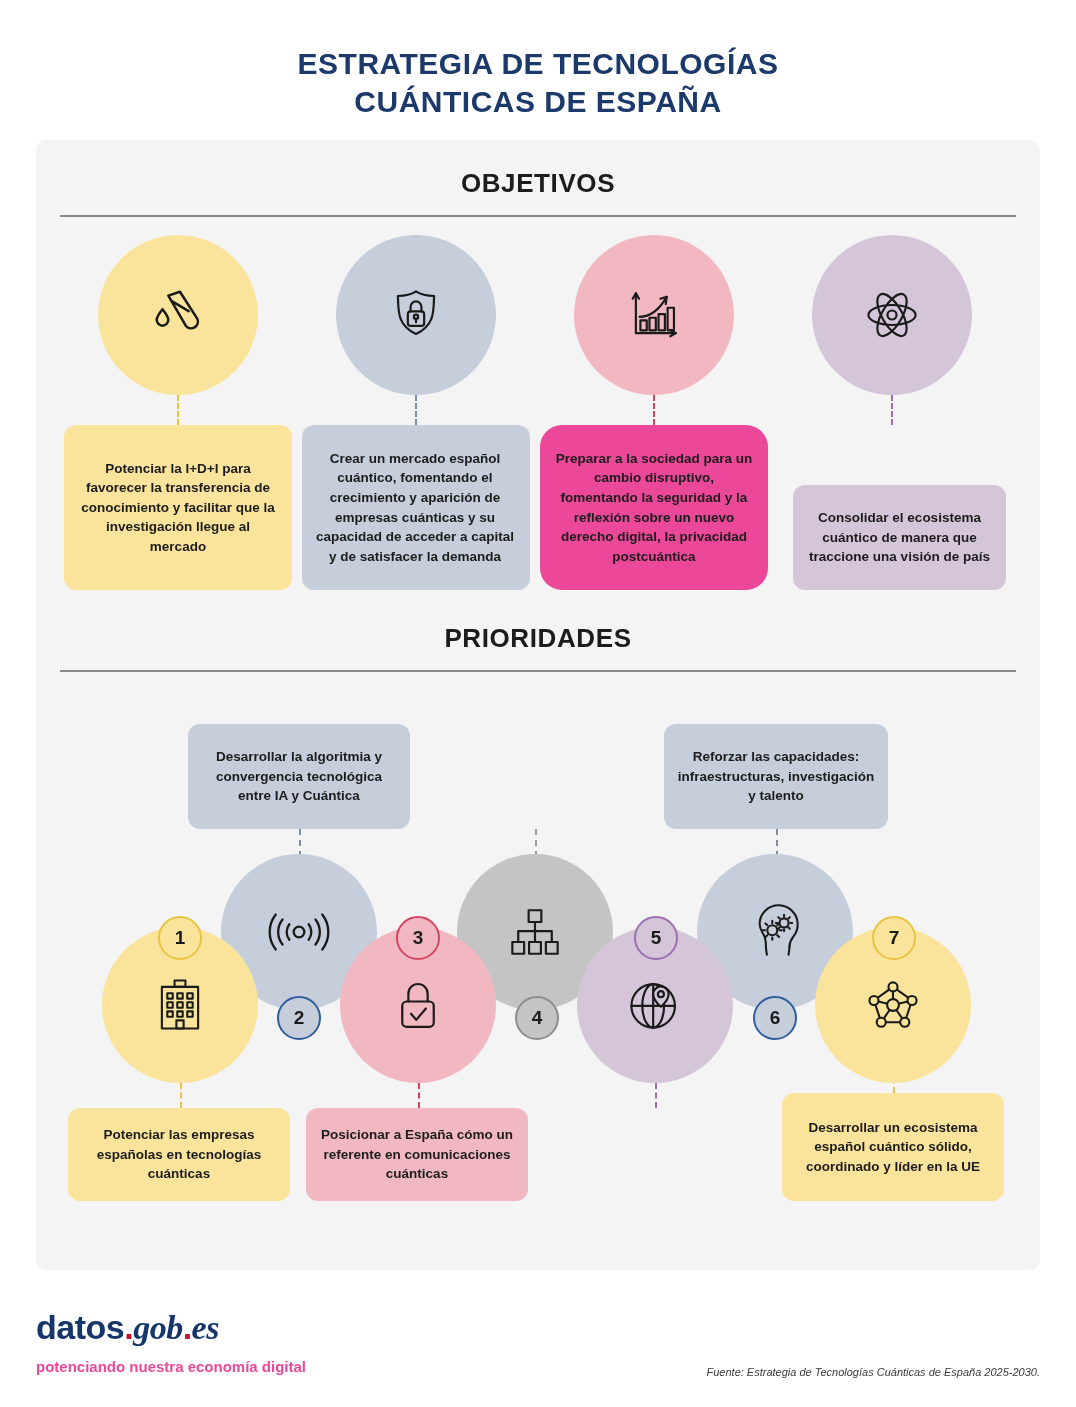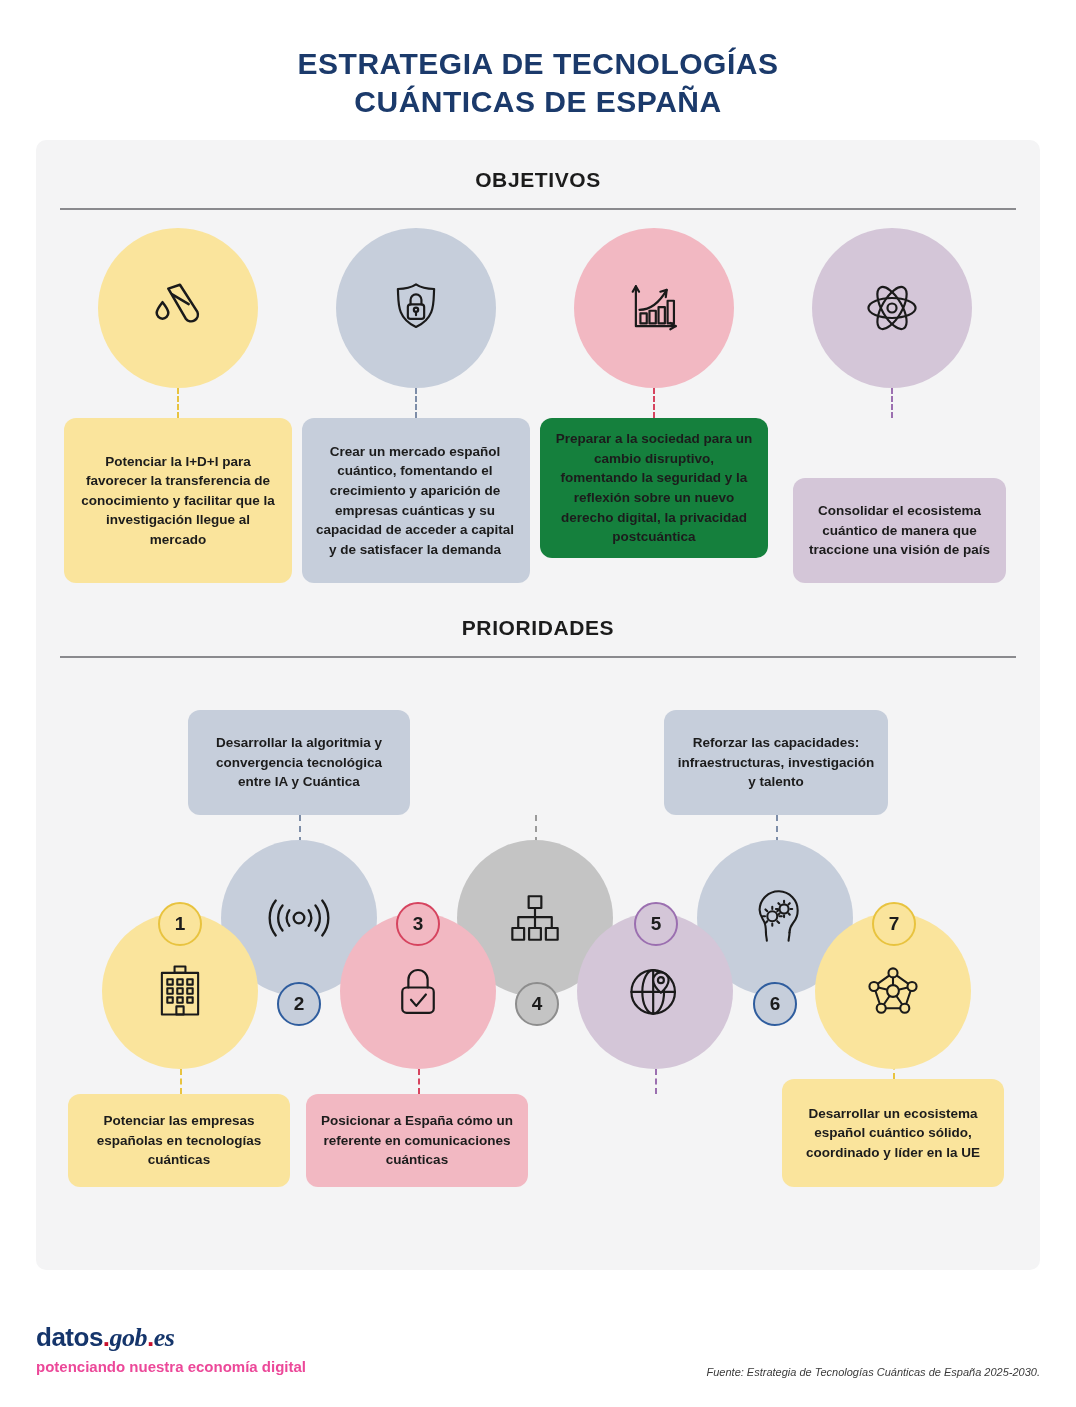--- a/index.html
+++ b/index.html
@@ -30,21 +30,21 @@
     left: 36px;
     top: 140px;
     width: 1004px;
     height: 1130px;
     background: #f4f4f5;
     border-radius: 10px;
   }
 
   .section-head {
     text-align: center;
-    font-size: 21px;
+    font-size: 26px;
     font-weight: bold;
     color: #1c1c1c;
     letter-spacing: 0.6px;
   }
   .rule {
     height: 2px;
     background: #8a8a8e;
     margin: 16px 24px 0 24px;
   }
 
@@ -111,23 +111,23 @@
   }
   .vdash {
     position: absolute;
     width: 0;
     border-left: 2px dashed #9a9a9a;
   }
 
   
   .footer { position: absolute; left: 0; top: 1290px; width: 1076px; height: 117px; }
   .logo {
-    position: absolute; left: 36px; top: 32px;
+    position: absolute; left: 36px; top: 18px;
     color: #15356b;
-    font-size: 26px;
+    font-size: 34px;
     font-weight: bold;
     letter-spacing: -0.5px;
   }
   .logo .dot { color: #c8102e; }
   .logo .gob { font-family: "Liberation Serif", serif; font-style: italic; font-weight: bold; }
   .tagline {
     position: absolute; left: 36px; top: 68px;
     font-size: 15px; font-weight: bold; color: #ec4899;
   }
   .source {
@@ -198,21 +198,21 @@
             <rect x="17" y="38" width="7" height="11"></rect>
             <rect x="27" y="35" width="7" height="14"></rect>
             <rect x="37" y="31" width="7" height="18"></rect>
             <rect x="47" y="24" width="7" height="25"></rect>
             <path d="M16 34 c12 0 22 -8 30 -22"></path>
             <path d="M46 12 l-1 8 M46 12 l-7 2"></path>
           </svg>
         </span>
       </div>
       <div class="dash" style="border-color:#d6445f;"></div>
-      <div class="obj-box" style="background:#15803d;height:140px;">
+      <div class="obj-box" style="background:#ec4899;height:165px;border-radius:22px;">
         <span>Preparar a la sociedad para un cambio disruptivo, fomentando la seguridad y la reflexión sobre un nuevo derecho digital, la privacidad postcuántica</span>
       </div>
     </div>
 
     <div class="obj-col" style="left:742px;">
       <div class="obj-circle" style="background:#d4c6d8;">
         <span>
           <svg width="58" height="58" viewBox="0 0 64 64" fill="none" stroke="#1a1a1a" stroke-width="2.4">
             <circle cx="32" cy="32" r="5"></circle>
             <ellipse cx="32" cy="32" rx="26" ry="11"></ellipse>

